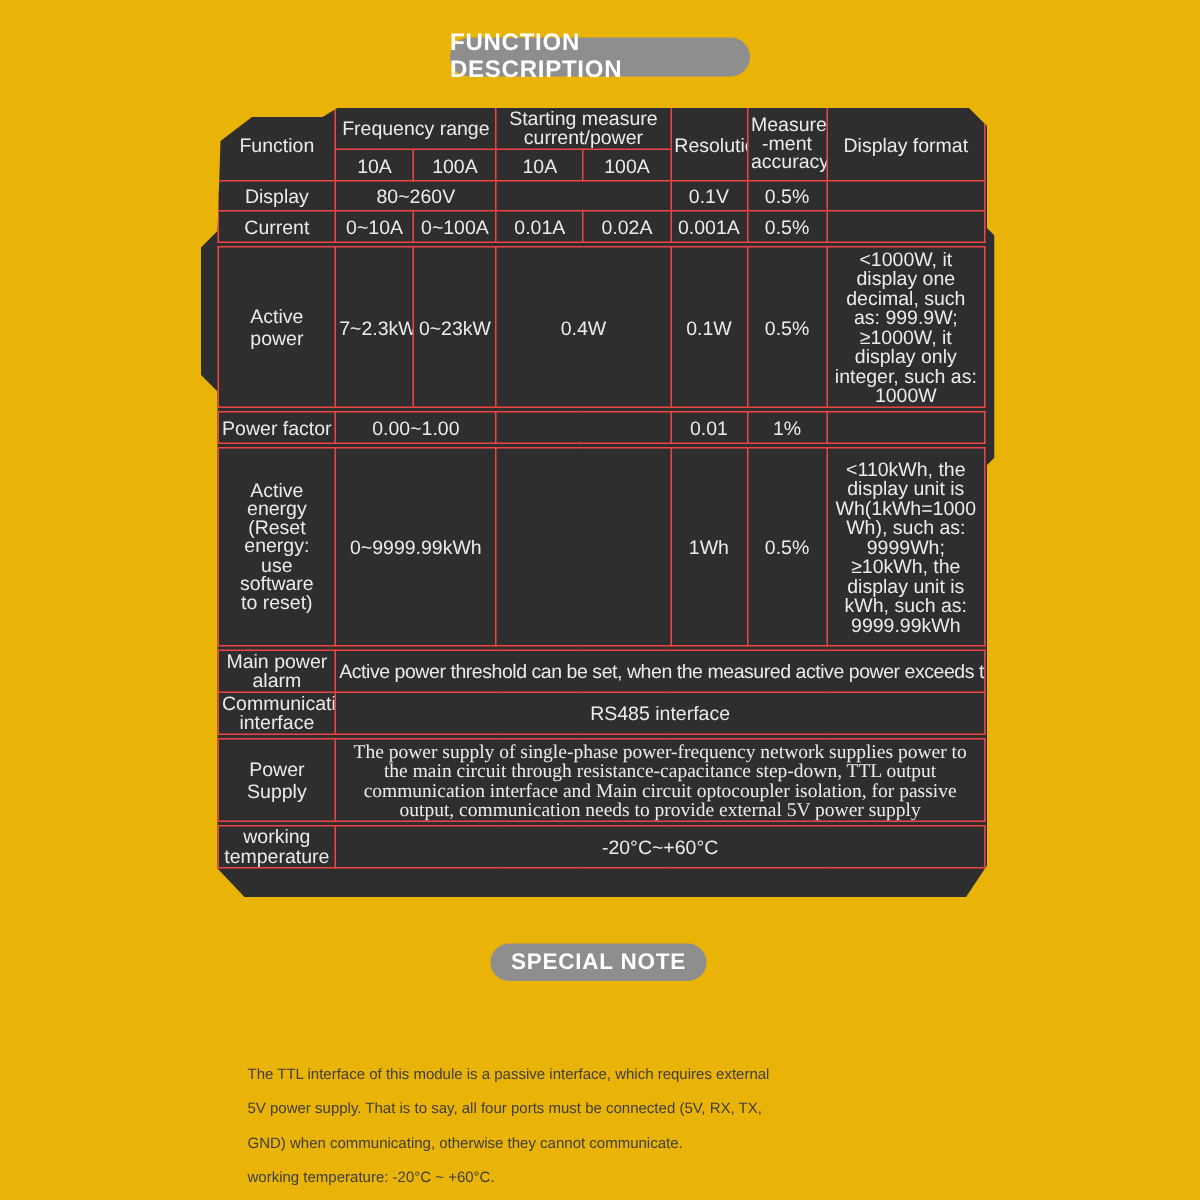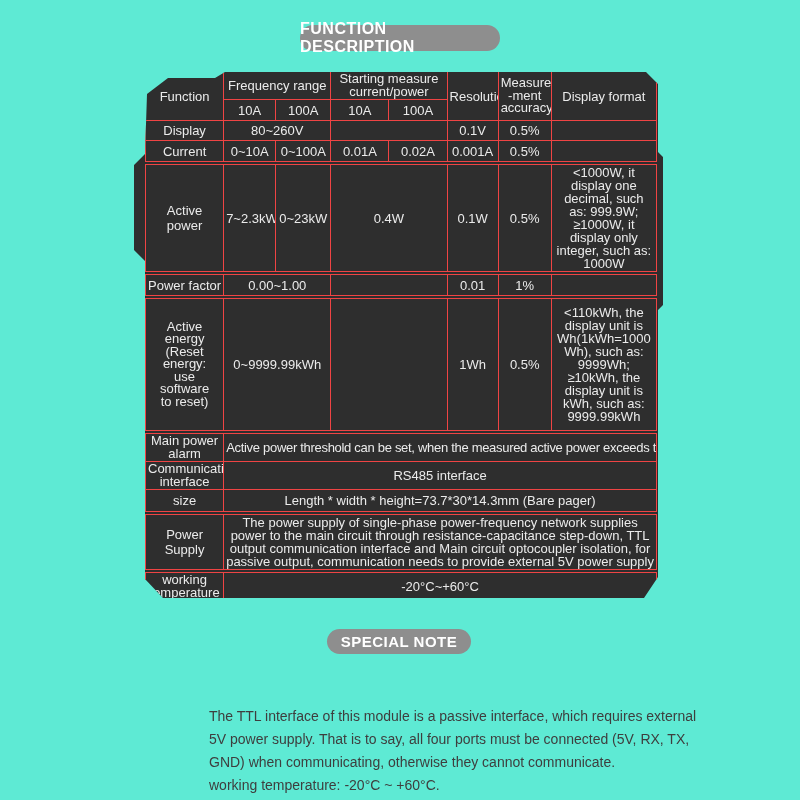--- a/index.html
+++ b/index.html
@@ -1,17 +1,17 @@
 <!DOCTYPE html>
 <html><head>
 <meta charset="utf-8">
 <style>
   * { margin:0; padding:0; box-sizing:border-box; }
   body { background:#ffffff; font-family:"Liberation Sans","DejaVu Sans",sans-serif; }
-  .stage { position:relative; width:800px; height:800px; background:#5eead4; overflow:hidden; }
+  .stage { position:relative; width:800px; height:800px; background:#eab308; overflow:hidden; }
 
   .badge {
     position:absolute; background:#8e8e8e; color:#ffffff;
     display:flex; align-items:center; justify-content:center;
     font-weight:600; letter-spacing:0.5px;
   }
   .badge.fn   { left:300px; top:25px;  width:200px; height:26px; border-radius:13px; font-size:16px; }
   .badge.spec { left:327px; top:629px; width:144px; height:25px; border-radius:13px; font-size:15px; }
 
   .panel {
@@ -32,28 +32,28 @@
   table.bt.first tr:first-child th { border-top:none; }
 
   .pre { white-space:pre-line; }
   .small { font-size:11px; line-height:12.5px; }
   .lbl2 { font-size:13px; line-height:15px; }
   .disp {
     font-size:10.5px; line-height:13px; text-align:left; padding:3px 4px;
     overflow-wrap:anywhere; white-space:pre-line;
   }
   .alarmtxt { font-size:10px; letter-spacing:-0.3px; white-space:nowrap; }
-  .pstxt { font-size:11.5px; line-height:13px; text-align:left; padding:2px 10px; }
+  .pstxt { font-size:11.5px; line-height:13px; text-align:left; padding:2px 10px;font-family:Liberation Serif, serif; }
 
   .r22{height:22px} .r21{height:21px} .r20{height:20px} .r23{height:23px}
   .r25{height:25px} .r45{height:45px} .r92{height:92px} .r132{height:132px} .r51{height:51px}
 
   .note {
     position:absolute; left:165px; top:682px; width:520px;
-    color:#3e3e3e; font-size:14px; line-height:23px; white-space:pre-line;margin-left:44px;
+    color:#3e3e3e; font-size:10px; line-height:23px; white-space:pre-line;
   }
 </style>
 </head>
 <body>
 
 <div class="stage">
 
   <div class="badge fn">FUNCTION DESCRIPTION</div>
 
   <div class="panel">
@@ -200,24 +200,20 @@
             <tr class="r23">
           <td class="small pre">Main power
 alarm</td>
           <td colspan="7" class="alarmtxt">Active power threshold can be set, when the measured active power exceeds the threshold, it can alarm</td>
         </tr>
         <tr class="r22">
           <td class="small pre">Communication
 interface</td>
           <td colspan="7">RS485 interface</td>
         </tr>
-        <tr class="r22">
-          <td>size</td>
-          <td colspan="7">Length * width * height=73.7*30*14.3mm (Bare pager)</td>
-        </tr>
       </tbody>
         </table>
 
       <table class="bt">
         <colgroup>
             <col style="width:78px">
             <col style="width:52px">
             <col style="width:55px">
             <col style="width:58px">
             <col style="width:58px">

